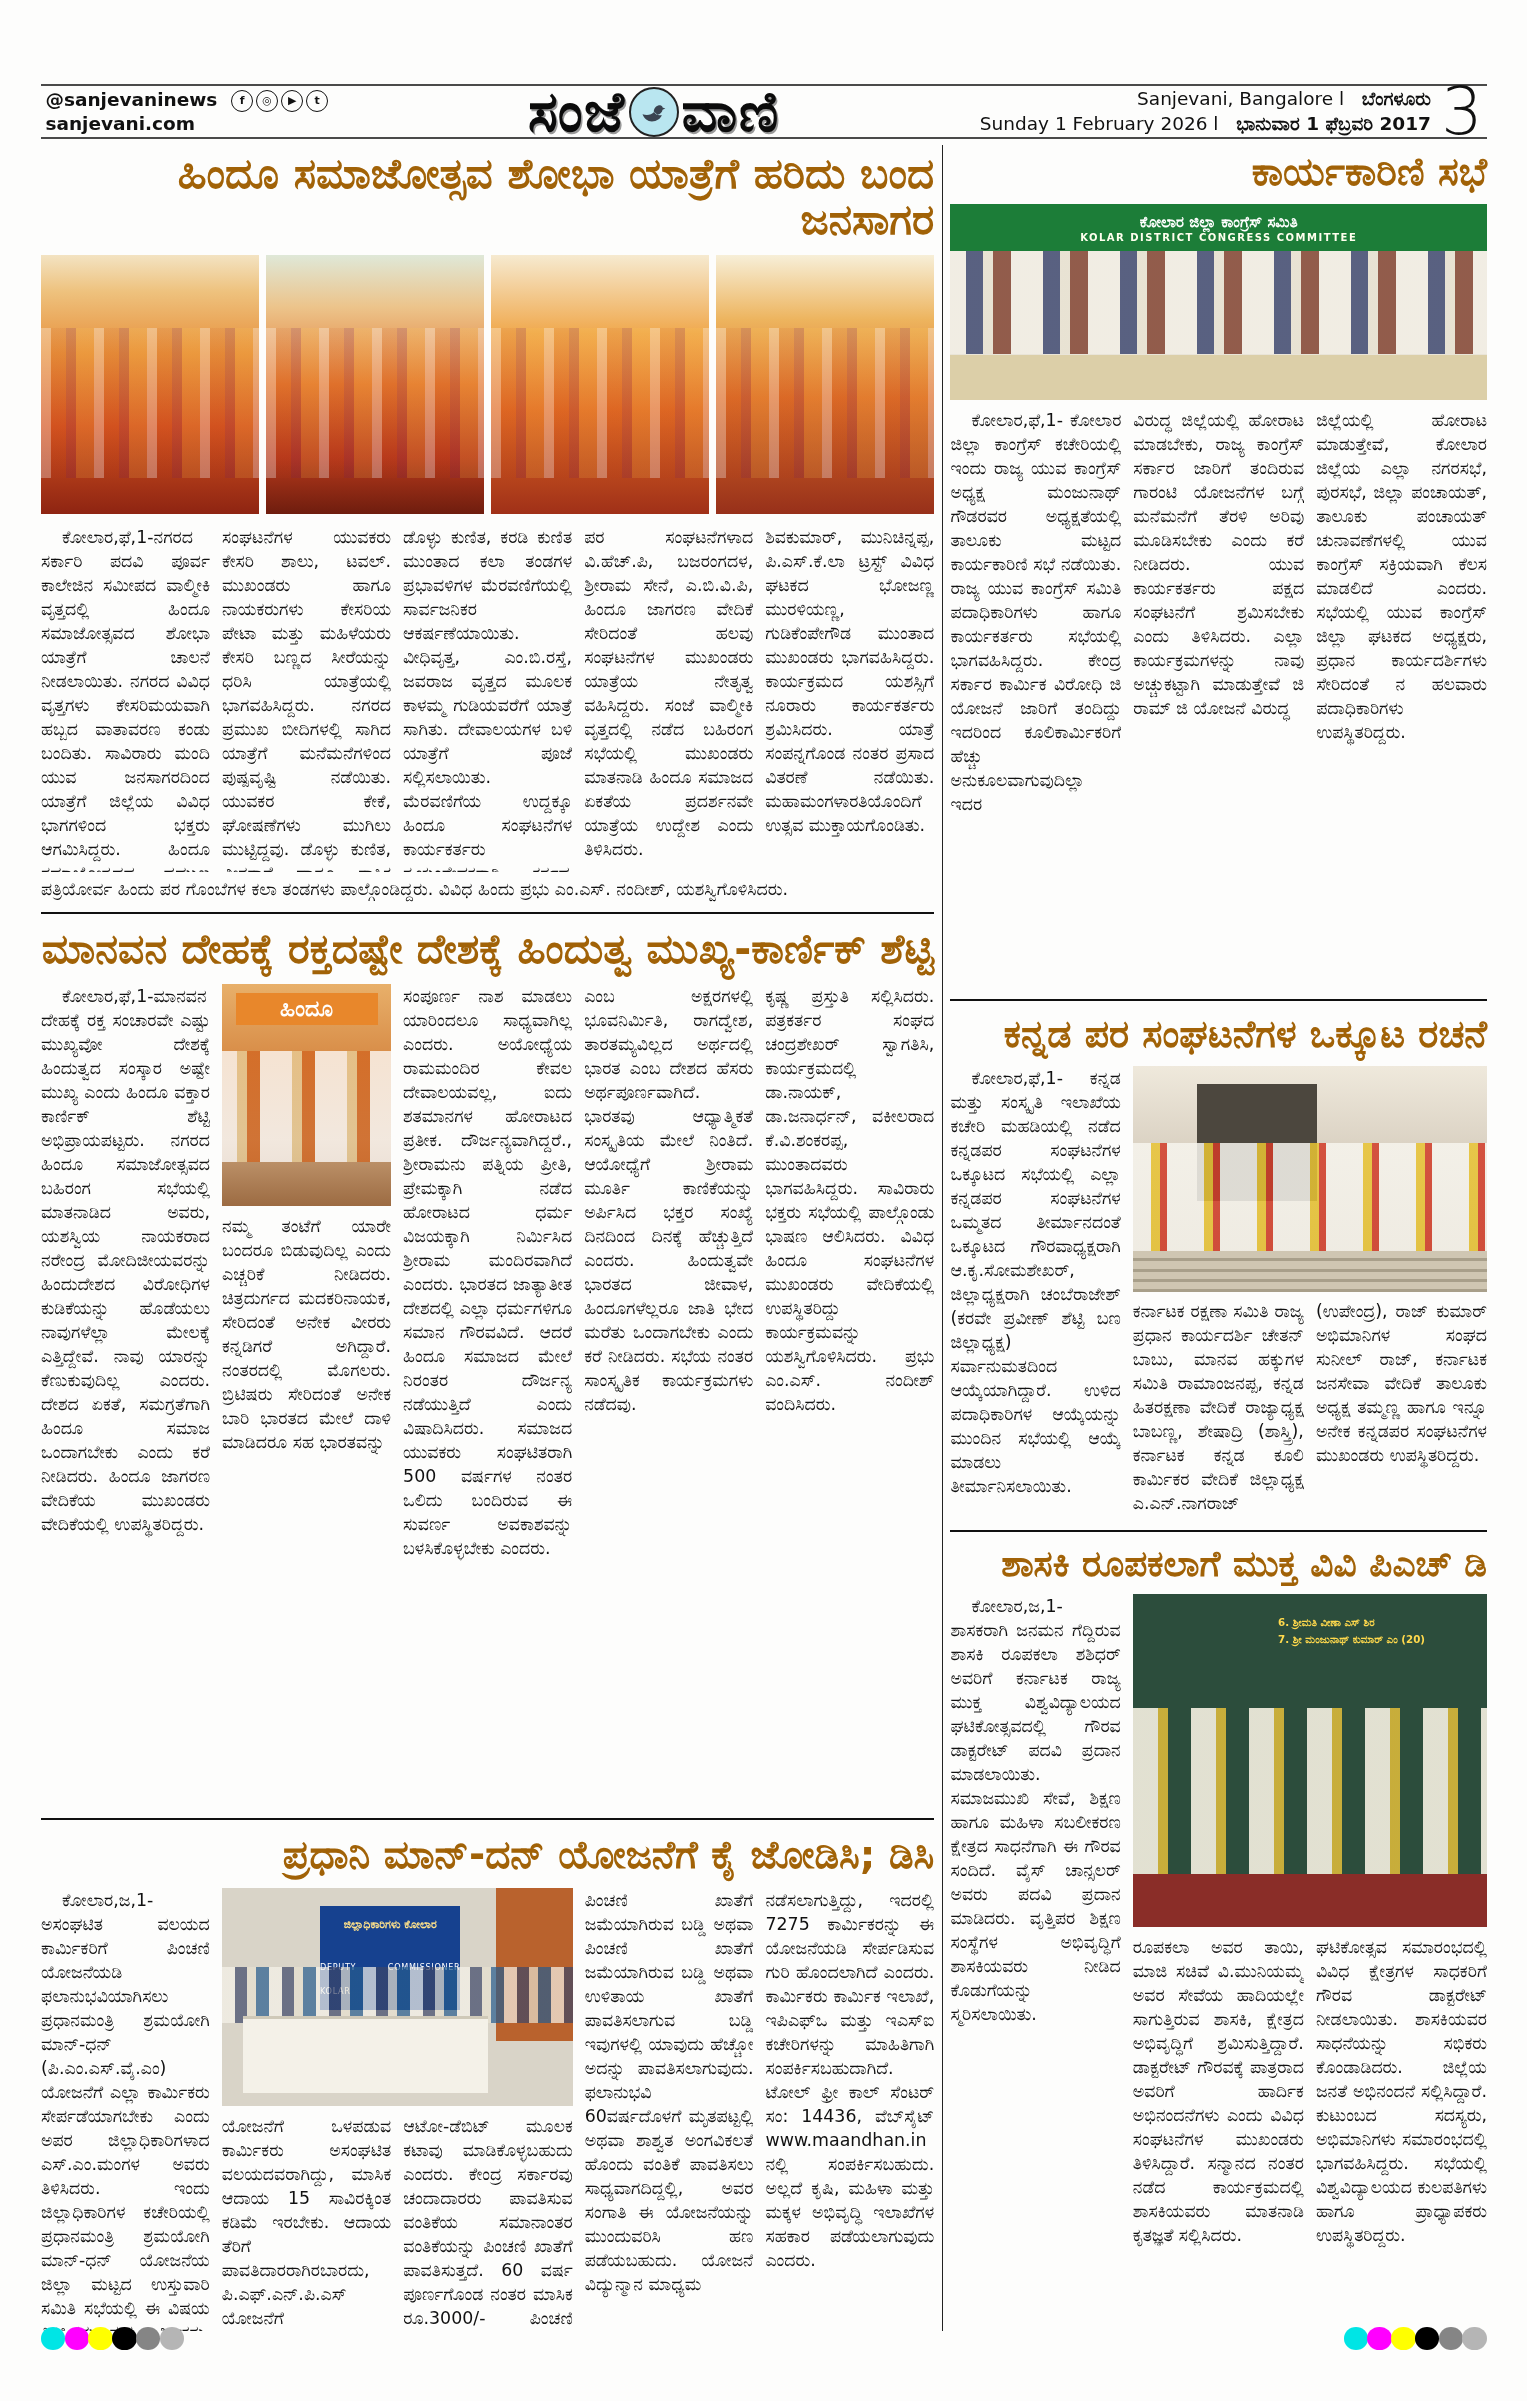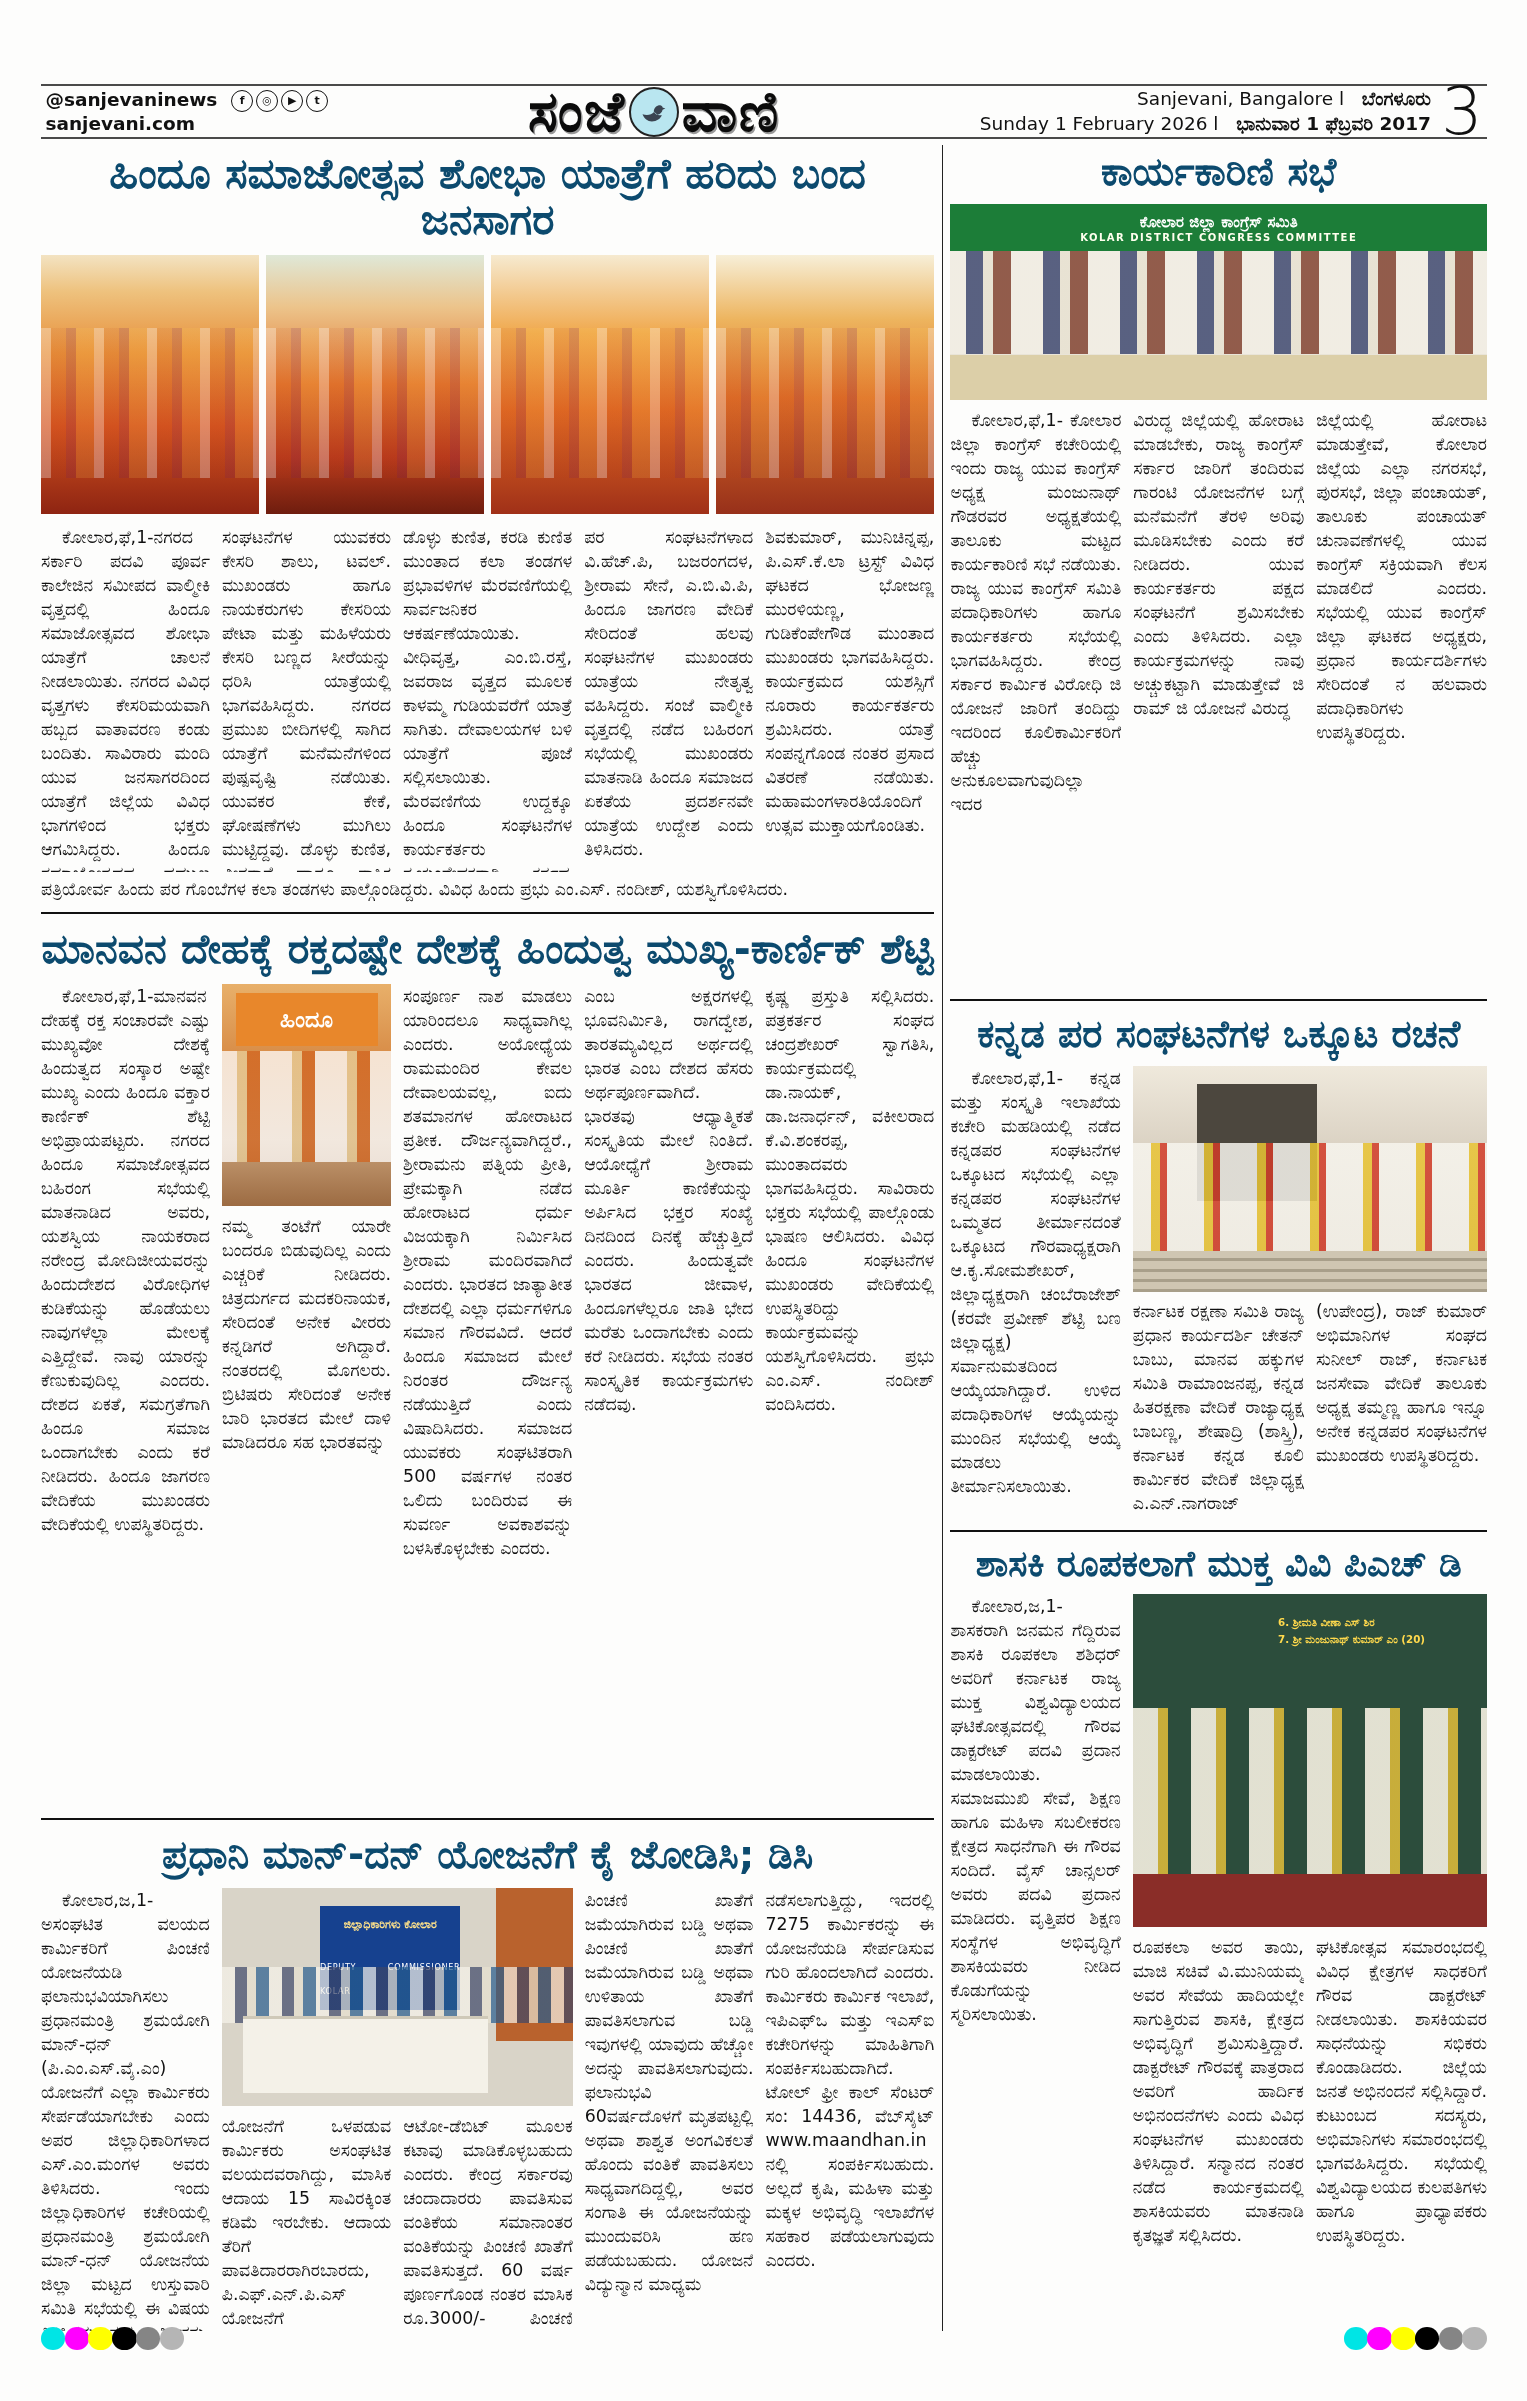--- a/index.html
+++ b/index.html
@@ -21,21 +21,21 @@
   .hdr-right{display:flex;align-items:center;gap:10.3px;}
   .ed-lines{text-align:right;font-size:18.5px;line-height:1.3;}
   .ed-lines b{font-weight:bold;}
   .pageno{font-size:65px;font-weight:300;line-height:1;}
   
   .main{position:absolute;left:41px;top:145px;width:1446px;display:flex;}
   .zone-l{width:894px;}
   .vdiv{width:1.5px;background:#222;margin:0 7.4px;}
   .zone-r{width:537px;}
   .rule{border:0;border-top:2.2px solid #111;margin:6px 0;}
-  .hl{font-weight:800;text-align:center;color:#0c4a6e;letter-spacing:0;}
+  .hl{font-weight:800;text-align:right;color:#a16207;letter-spacing:0;}
   .hl1{font-size:42px;line-height:1.1;padding:6px 0 12px;}
   .hl2{font-size:39px;line-height:1.18;padding:4.4px 0 9px;}
   .hl3{font-size:41px;line-height:1.1;padding:7.4px 0 12px;}
   .hl4{font-size:39px;line-height:1.1;padding:7.4px 0 12px;}
   .hl5{font-size:36px;line-height:1.1;padding:6px 0 10.3px;}
   .hl6{font-size:38px;line-height:1.1;padding:7.4px 0 10.3px;}
   .cols{display:flex;gap:12px;text-align:justify;font-size:17.4px;line-height:24px;overflow:hidden;}
   .col{flex:1;overflow:hidden;}
   .lead{text-indent:21px;}
   .wide2{flex:2.08;display:flex;flex-direction:column;gap:7.4px;overflow:hidden;}
@@ -52,21 +52,21 @@
           background:repeating-linear-gradient(90deg,rgba(255,255,255,.55) 0 10.3px,rgba(190,60,20,.15) 10.3px 25px,rgba(120,30,90,.35) 25px 35px,rgba(255,200,80,.3) 35px 53px);}
   .ph-a2{height:196px;background:#e9e4d8;}
   .ph-a2 .banner{position:absolute;top:0;left:0;right:0;height:47px;background:#1c7d38;
         color:#fff;text-align:center;font-weight:bold;display:flex;flex-direction:column;justify-content:center;gap:1.5px;}
   .ph-a2 .banner .l1{font-size:15px;}
   .ph-a2 .banner .l2{font-size:10px;letter-spacing:1.5px;color:#ffe;}
   .ph-a2 .people{position:absolute;top:47px;left:0;right:0;height:103px;
         background:repeating-linear-gradient(90deg,#f3efe6 0 16.3px,#35406b 16.3px 33px,#e8e2d2 33px 43px,#7c3a28 43px 61px,#f3efe6 61px 77px);opacity:.8;}
   .ph-a2 .floor{position:absolute;bottom:0;left:0;right:0;height:45px;background:#dccfa8;}
   .ph-a3{height:222px;background:linear-gradient(180deg,#e8b06a 0%,#d98f4a 30%,#caa27a 70%,#9c6b42 100%);}
-  .ph-a3 .hbanner{position:absolute;top:9px;left:8%;right:8%;height:53px;background:#e8872b;
+  .ph-a3 .hbanner{position:absolute;top:9px;left:8%;right:8%;height:32px;background:#e8872b;
         color:#fff;font-weight:bold;font-size:22px;display:flex;align-items:center;justify-content:center;}
   .ph-a3 .stagep{position:absolute;top:67px;left:0;right:0;height:111px;opacity:.75;
         background:repeating-linear-gradient(90deg,#fff 0 15px,#e9cf9a 15px 25px,#d2641f 25px 38px,#fff 38px 55px);}
   .ph-a4{height:222px;background:#d9d4c8;}
   .ph-a4 .wallr{position:absolute;right:0;top:0;width:22%;height:70%;background:#b9622d;}
   .ph-a4 .screen{position:absolute;left:28%;top:8%;width:40%;height:48%;background:#16418f;
         color:#ffd;display:flex;flex-direction:column;align-items:center;justify-content:center;gap:18px;}
   .ph-a4 .screen .s1{font-size:11px;font-weight:bold;color:#ffe28a;}
   .ph-a4 .screen .s2{font-size:8.1px;letter-spacing:0.7px;color:#fff;}
   .ph-a4 .table{position:absolute;left:6%;bottom:6%;width:70%;height:34%;background:#f4f1e8;

